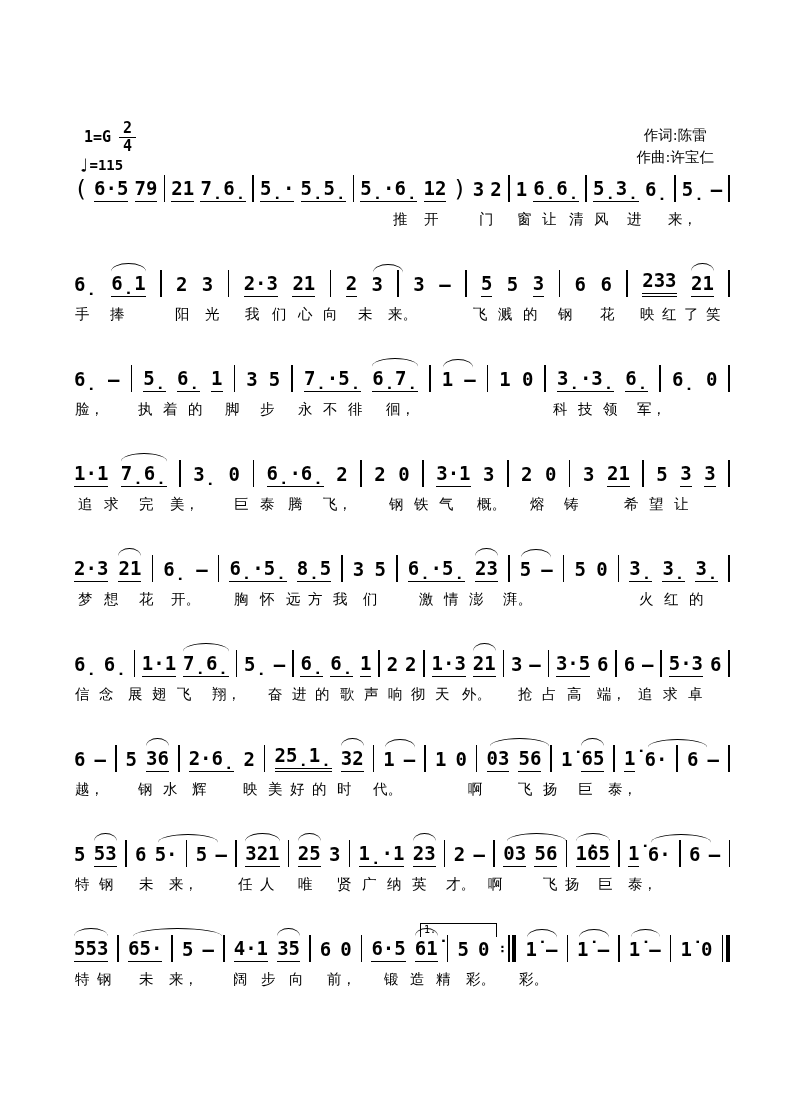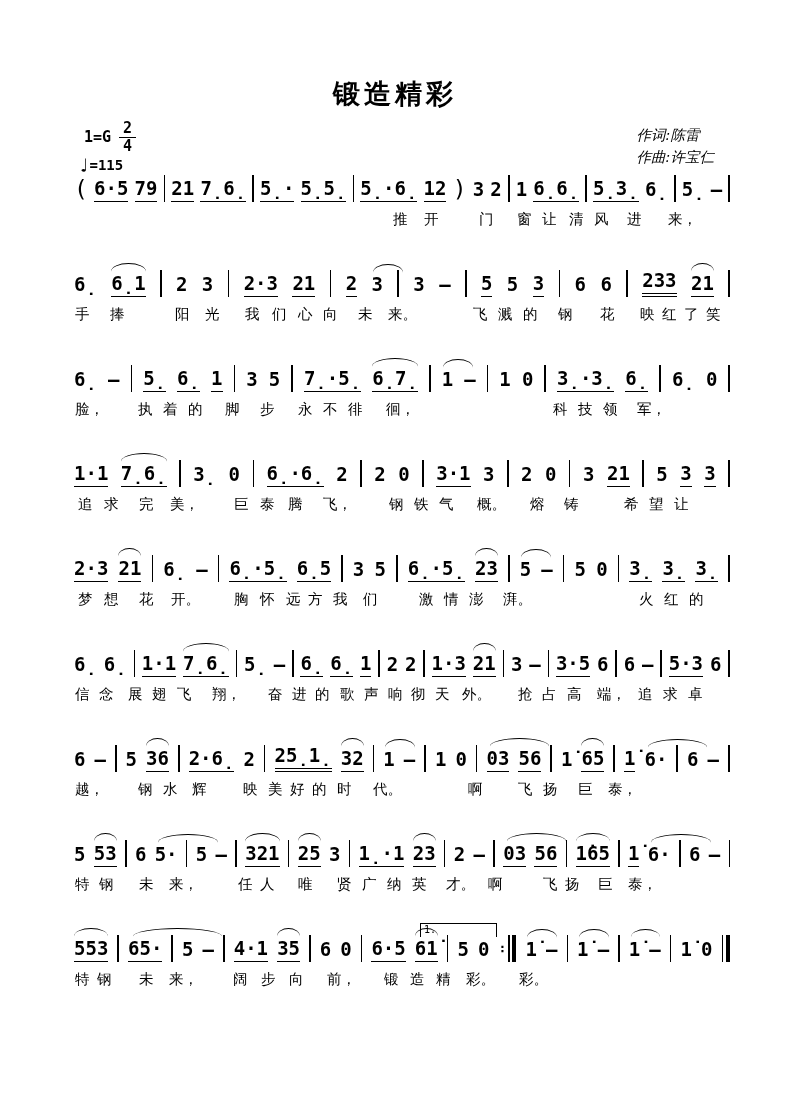--- a/index.html
+++ b/index.html
@@ -8,21 +8,21 @@
   .title{position:absolute;top:76px;left:0;width:100%;text-align:center;
          font-size:27px;font-weight:bold;letter-spacing:4px;}
   .keyblock{position:absolute;left:84px;top:121px;font-size:15px;font-weight:bold;
             font-family:"DejaVu Sans Mono",monospace;}
   .frac{display:inline-block;text-align:center;vertical-align:middle;margin-left:8px;line-height:1;}
   .frac .num{display:block;border-bottom:1.4px solid #000;padding:0 4px 1px;}
   .frac .den{display:block;padding-top:1px;}
   .tempo{position:absolute;left:78px;top:154px;font-size:14px;font-weight:bold;
          font-family:"DejaVu Sans Mono",monospace;}
   .tempo .noteglyph{font-size:19px;vertical-align:-2px;}
-  .credits{position:absolute;right:76px;top:124px;font-size:14.5px;line-height:1.55;text-align:left;font-style:italic;}
+  .credits{position:absolute;right:76px;top:124px;font-size:14.5px;line-height:1.55;text-align:center;}
   .systems{position:absolute;top:163px;left:0;right:0;}
   .system{position:relative;height:95px;}
   .music{position:absolute;left:74px;right:60px;top:12px;display:flex;
          justify-content:space-between;align-items:flex-end;
          font-family:"DejaVu Sans Mono",monospace;font-weight:bold;font-size:19px;line-height:1.15;}
   .tok{position:relative;white-space:nowrap;padding-bottom:1px;}
   .u1{border-bottom:1.6px solid #000;}
   .u2{border-bottom:4px double #000;}
   .paren{font-size:23px;font-weight:normal;padding-bottom:0;}
   .bar{width:1.5px;height:27px;background:#000;}
@@ -38,21 +38,20 @@
   .lyr{position:absolute;top:0;white-space:nowrap;}
   .volta{position:absolute;left:420px;top:0;width:72px;height:13px;
          border:1px solid #000;border-bottom:none;font-size:10px;line-height:11px;
          padding-left:3px;font-family:"DejaVu Sans Mono",monospace;}
   .footer{position:absolute;top:1028px;left:0;width:100%;text-align:center;font-size:14px;}
 </style>
 </head>
 <body>
 
 <div class="page">
-  <div class="title">锻造精彩</div>
 
   <div class="keyblock">
     <span>1=G</span><span class="frac"><span class="num">2</span><span class="den">4</span></span>
   </div>
 
   <div class="tempo">
     <span class="noteglyph">♩</span><span>=115</span>
   </div>
 
   <div class="credits">
@@ -246,21 +245,21 @@
       </div>
       <div class="system">
         <div class="music">
           <span class="tok u1">2·3</span>
           <span class="tok u1">21<i class="slur"></i></span>
           <span class="bar"></span>
           <span class="tok">6̣</span>
           <span class="tok">—</span>
           <span class="bar"></span>
           <span class="tok u1">6̣·5̣</span>
-          <span class="tok u1">6̣5</span>
+          <span class="tok u1">8̣5</span>
           <span class="bar"></span>
           <span class="tok">3</span>
           <span class="tok">5</span>
           <span class="bar"></span>
           <span class="tok u1">6̣·5̣</span>
           <span class="tok u1">23<i class="slur"></i></span>
           <span class="bar"></span>
           <span class="tok">5<i class="slur s2"></i></span>
           <span class="tok">—</span>
           <span class="bar"></span>

